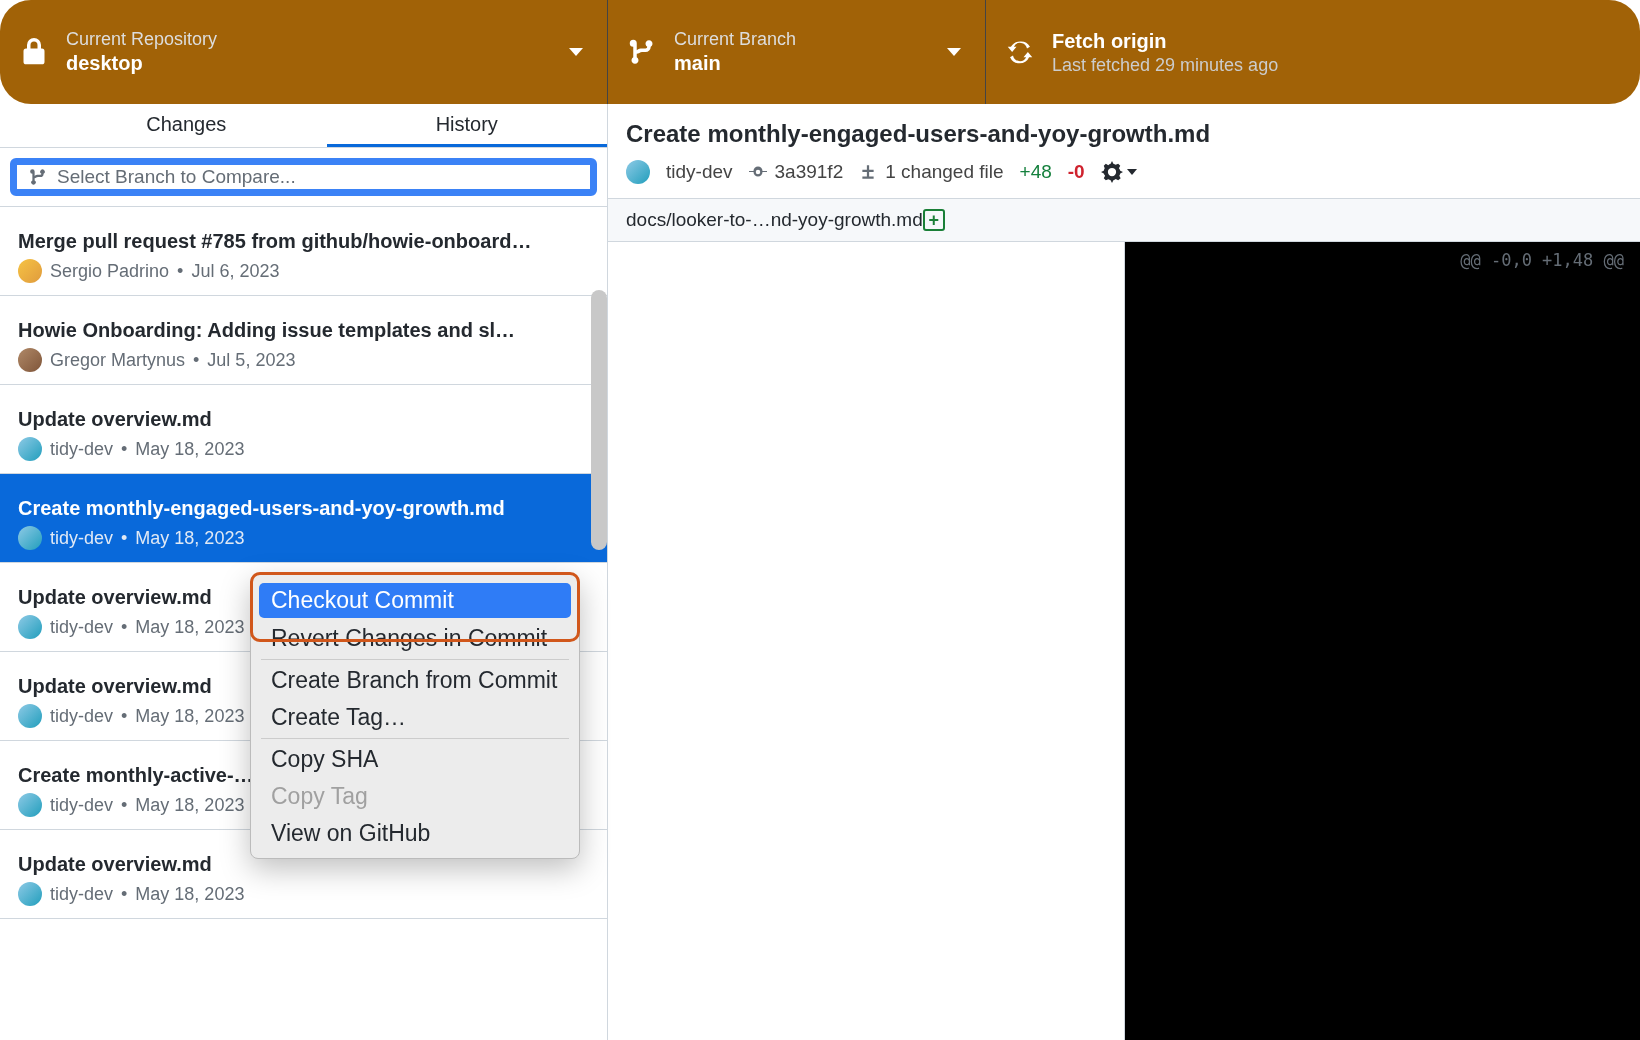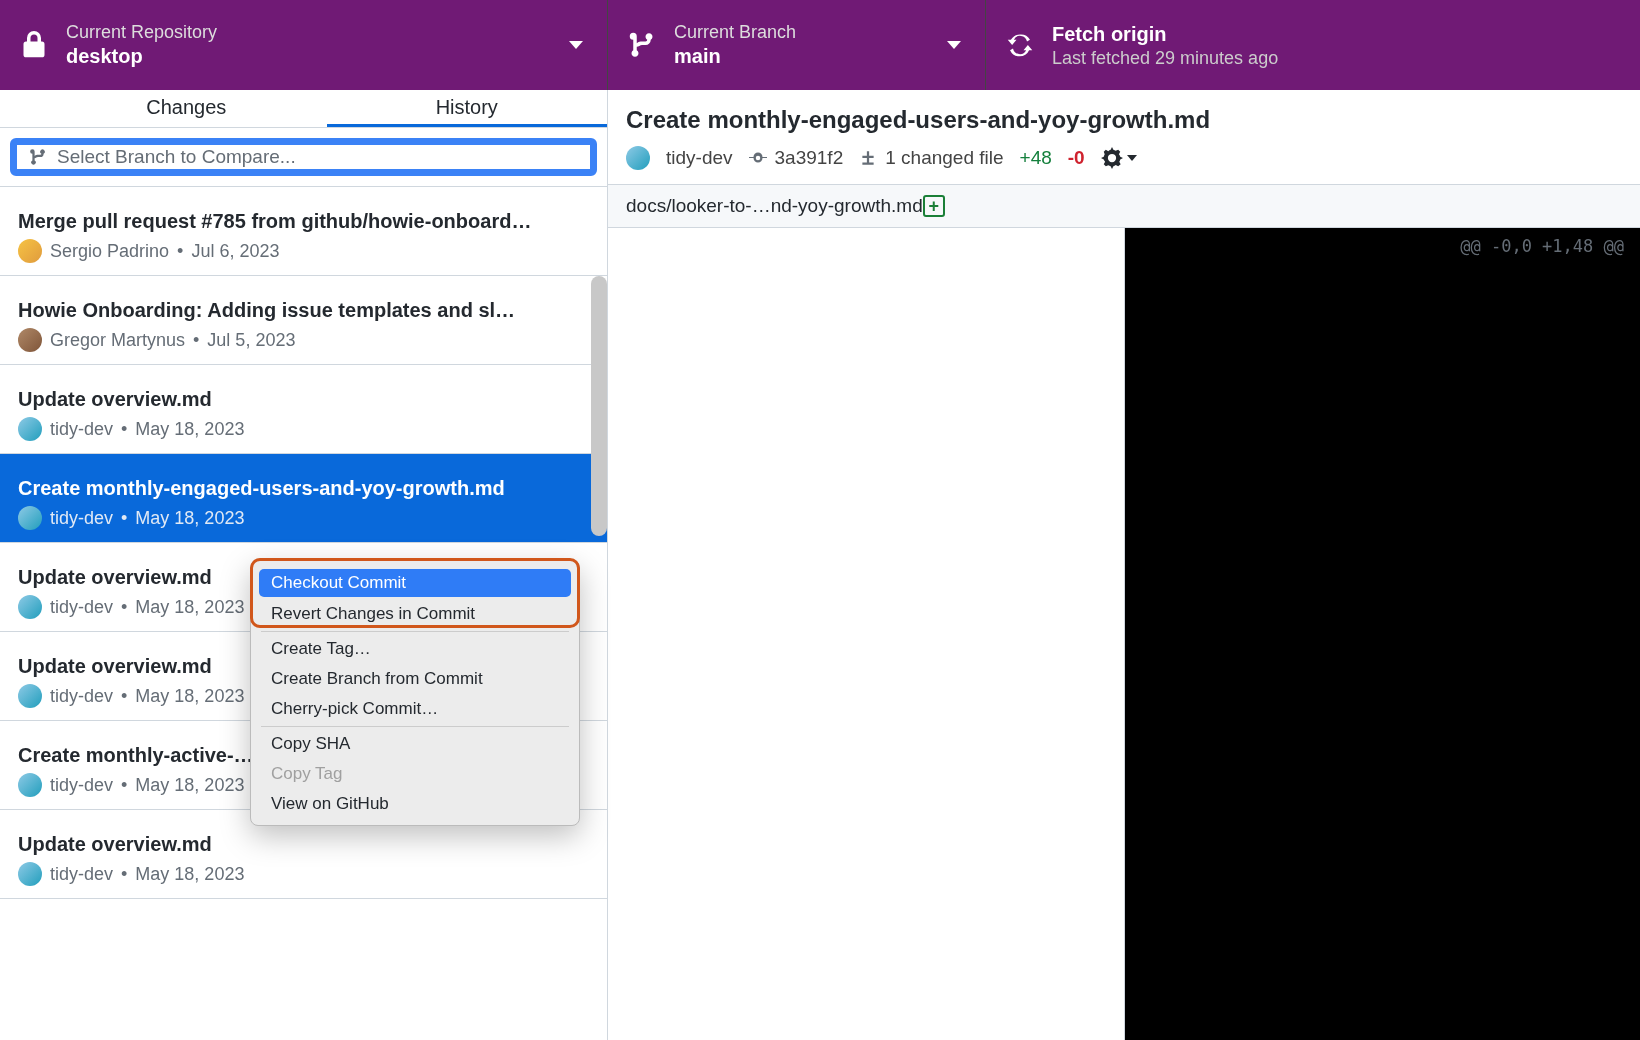--- a/index.html
+++ b/index.html
@@ -1,37 +1,37 @@
 <!DOCTYPE html>
 <html><head>
   <meta charset="utf-8">
   <style>
     * { margin: 0; padding: 0; box-sizing: border-box; }
     body { font-family: -apple-system, BlinkMacSystemFont, "Segoe UI", Helvetica, Arial, sans-serif; background: #fff; color: #24292f; overflow: hidden; }
     
     
-    .toolbar { display: flex; height: 90px; background: #701a75; color: #fff; }
+    .toolbar { display: flex; height: 104px; background: #a16207; color: #fff; border-radius: 31px; }
     .toolbar-section { display: flex; align-items: center; padding: 0 20px; border-right: 1px solid #444; position: relative; cursor: pointer; }
     .toolbar-section.repo { width: 608px; }
     .toolbar-section.branch { width: 378px; }
     .toolbar-section.fetch { flex: 1; border-right: none; }
     .toolbar-icon { width: 28px; height: 28px; margin-right: 18px; fill: #fff; flex-shrink: 0; }
     .toolbar-text { display: flex; flex-direction: column; }
     .toolbar-label { font-size: 18px; font-weight: 400; color: #ddd; }
     .toolbar-value { font-size: 20px; font-weight: 600; color: #fff; margin-top: 2px; }
     .toolbar-subtext { font-size: 18px; color: #ccc; margin-top: 2px; }
     .chevron-down { position: absolute; right: 24px; width: 0; height: 0; border-left: 7px solid transparent; border-right: 7px solid transparent; border-top: 8px solid #fff; }
     
     
     .main { display: flex; height: calc(100vh - 82px); }
     .sidebar { width: 608px; border-right: 1px solid #d0d7de; display: flex; flex-direction: column; position: relative; }
     .content { flex: 1; display: flex; flex-direction: column; }
     
     
-    .tabs { display: flex; height: 38px; border-bottom: 1px solid #d0d7de; padding-left: 46px; }
+    .tabs { display: flex; height: 44px; border-bottom: 1px solid #d0d7de; padding-left: 46px; }
     .tab { flex: 1; display: flex; align-items: center; justify-content: center; font-size: 20px; cursor: pointer; border-bottom: 3px solid transparent; }
     .tab.active { border-bottom: 3px solid #0969da; font-weight: 500; }
     
     
     .branch-compare-wrap { padding: 10px; border-bottom: 1px solid #d0d7de; }
     .branch-compare { display: flex; align-items: center; height: 38px; border: 7px solid #3b82f6; border-radius: 6px; padding: 0 12px; }
     .branch-compare svg { width: 18px; height: 18px; fill: #656d76; margin-right: 10px; }
     .branch-compare span { color: #656d76; font-size: 19px; }
     
     
@@ -46,21 +46,21 @@
     .avatar.a2 { background: linear-gradient(135deg, #8ecae6, #219ebc); }
     .avatar.a3 { background: linear-gradient(135deg, #b08968, #7f5539); }
     .dot { margin: 0 8px; }
     
     
     .scroll-track { position: absolute; right: 0; top: 186px; width: 16px; height: 260px; background: #c8c8c8; border-radius: 8px; }
     
     
     .context-menu { position: absolute; left: 250px; top: 470px; width: 330px; background: #ececec; border: 1px solid #bbb; border-radius: 8px; box-shadow: 0 10px 30px rgba(0,0,0,0.25); padding: 6px 0; z-index: 100; }
     .menu-sep { height: 1px; background: #ccc; margin: 2px 10px; }
-    .menu-item { padding: 5px 20px; font-size: 17px; cursor: pointer; }
+    .menu-item { padding: 5px 20px; font-size: 23px; cursor: pointer; }
     .menu-item.disabled { color: #a0a0a0; cursor: default; }
     .menu-item.highlighted { margin: 2px 8px; padding: 4px 12px; background: #2f7cf6; color: #fff; border-radius: 5px; }
     .highlight-box { position: absolute; left: 250px; top: 468px; width: 330px; height: 70px; border: 3px solid #d1571b; border-radius: 10px; z-index: 101; pointer-events: none; }
 
     
     .commit-header { padding: 16px 18px 14px; border-bottom: 1px solid #d0d7de; }
     .commit-header-title { font-size: 24px; font-weight: 700; margin-bottom: 12px; }
     .commit-header-meta { display: flex; align-items: center; gap: 16px; font-size: 19px; color: #444; }
     .meta-seg { display: flex; align-items: center; gap: 8px; }
     .meta-seg svg { width: 18px; height: 18px; fill: #656d76; }
@@ -203,23 +203,22 @@
             <span>May 18, 2023</span>
           </div>
         </div>
       </div>
     <div class="scroll-track"></div>
 
     <div class="context-menu">
       <div class="menu-item highlighted">Checkout Commit</div>
       <div class="menu-item">Revert Changes in Commit</div>
       <div class="menu-sep"></div>
+      <div class="menu-item">Create Branch from Commit</div>
       <div class="menu-item">Create Tag…</div>
-      <div class="menu-item">Create Branch from Commit</div>
-      <div class="menu-item">Cherry-pick Commit…</div>
       <div class="menu-sep"></div>
       <div class="menu-item">Copy SHA</div>
       <div class="menu-item disabled">Copy Tag</div>
       <div class="menu-item">View on GitHub</div>
     </div>
     <div class="highlight-box"></div>
   </div>
 
   <div class="content">
     <div class="commit-header">

